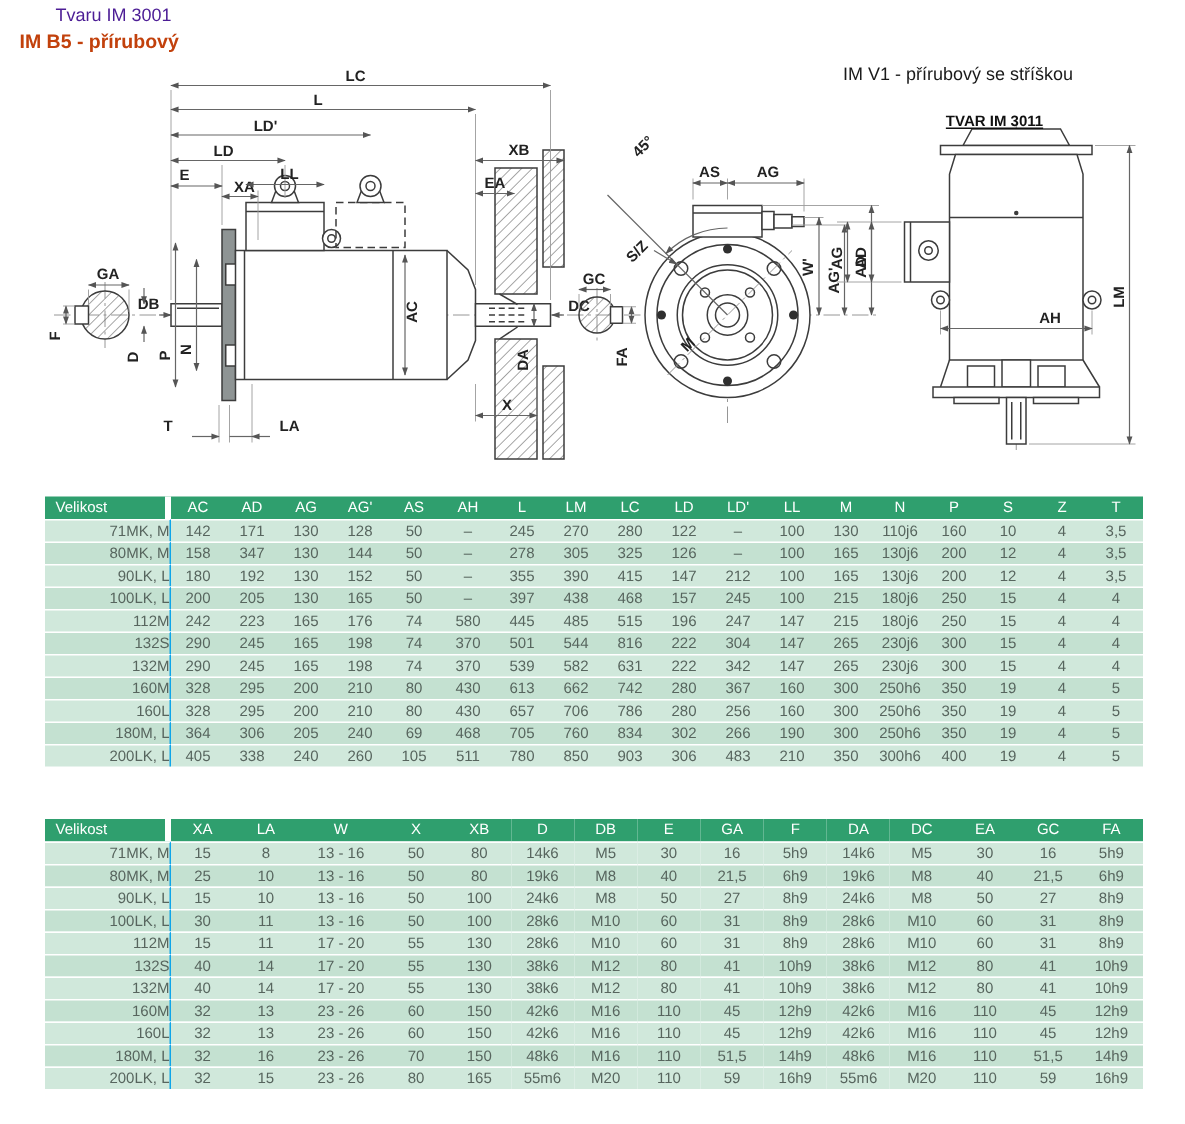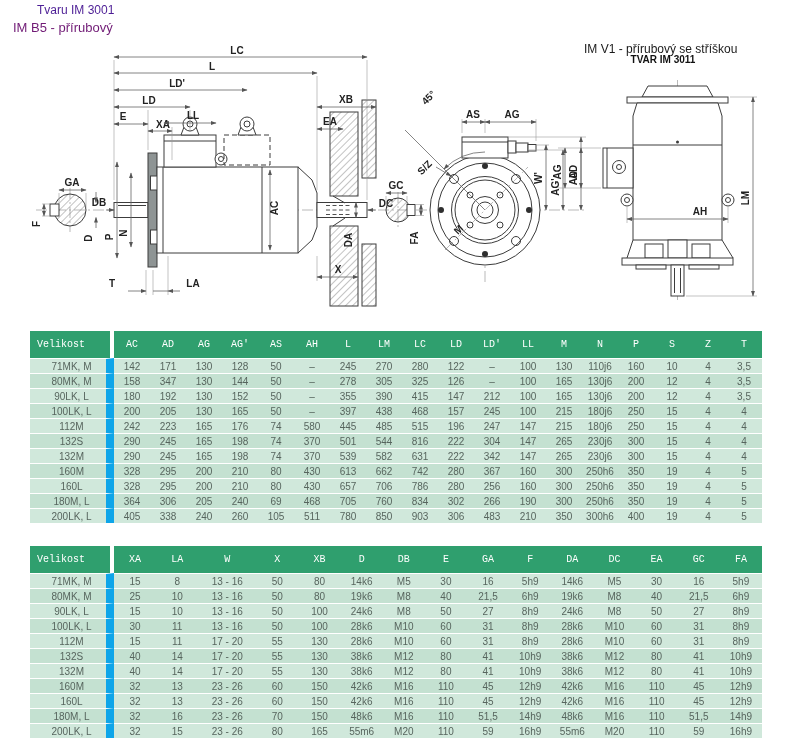--- a/index.html
+++ b/index.html
@@ -1,42 +1,42 @@
 <!DOCTYPE html>
 <html><head>
 <meta charset="utf-8">
 <style>
   html,body{margin:0;padding:0;background:#fff;}
   .page{position:relative;width:790px;height:749px;background:#fff;overflow:hidden;
         font-family:"Liberation Sans",sans-serif;}
   .form-note{position:absolute;left:37px;top:3px;font-size:12px;color:#4c1d95;}
-  .main-title{position:absolute;left:13px;top:20px;font-size:13px;font-weight:normal;color:#701a75;}
-  .v1-title{position:absolute;left:584px;top:42px;font-size:12px;color:#1a1a1a;}
-  .v1-sub{position:absolute;left:606px;top:54px;width:114px;text-align:center;
-          font-size:10px;font-weight:bold;color:#111;}
+  .main-title{position:absolute;left:13px;top:20px;font-size:13px;font-weight:bold;color:#c2410c;}
+  .v1-title{position:absolute;left:562px;top:42px;font-size:12px;color:#1a1a1a;}
+  .v1-sub{position:absolute;left:606px;top:76px;width:114px;text-align:center;
+          font-size:10px;font-weight:bold;color:#111;text-decoration:underline;}
   svg.drawing{position:absolute;left:0;top:0;}
   .ln{stroke:#3c3c3c;stroke-width:1;fill:none;}
   .fw{stroke:#3c3c3c;stroke-width:1;fill:#fff;}
   .gray{stroke:#3c3c3c;stroke-width:1;fill:#8e9494;}
   .thin{stroke:#9a9a9a;stroke-width:0.6;fill:none;}
   .dim{stroke:#666;stroke-width:0.8;fill:none;}
   .cl{stroke:#8a8a8a;stroke-width:0.6;stroke-dasharray:11 3 2 3;fill:none;}
   .dash{stroke:#3c3c3c;stroke-width:1;stroke-dasharray:5 3;fill:none;}
   .dash2{stroke:#3c3c3c;stroke-width:0.9;stroke-dasharray:4 2.5;fill:none;}
   .hatchf{fill:url(#hatch);stroke:#3c3c3c;stroke-width:1;}
   .lbl{font:bold 10px "Liberation Sans",sans-serif;fill:#222;text-anchor:middle;}
   .tblwrap{position:absolute;left:30px;width:732px;}
   .t1{top:331px;} .t2{top:546px;}
   table{border-collapse:separate;border-spacing:0;width:100%;table-layout:fixed;
         font-family:"Liberation Sans",sans-serif;font-size:10px;color:#57655e;}
-  th{background:#2f9f6e;color:#fff;font-weight:normal;height:27px;text-align:center;
-     padding:0;overflow:hidden;white-space:nowrap;font-family:Liberation Mono, monospace;}
+  th{background:#2f9f6e;color:#fff;font-weight:normal;height:15px;text-align:center;
+     padding:0;overflow:hidden;white-space:nowrap;}
   th:first-child{text-align:left;padding-left:7px;width:73px;border-right:4px solid #fff;}
   td{text-align:center;height:14px;padding:0;border-top:1px solid #fff;overflow:hidden;white-space:nowrap;}
-  td:first-child{text-align:center;padding-left:7px;border-right:8px solid #0ea5e9;}
+  td:first-child{text-align:right;padding-left:7px;border-right:1px solid #0ea5e9;}
   tbody tr:nth-child(odd) td{background:#d0e8db;}
   tbody tr:nth-child(even) td{background:#c4e1d1;}
   .t2 th:nth-child(4){width:58px;}
 </style>
 </head>
 <body>
 
 <div class="page">
 
   <svg class="drawing" width="790" height="330" viewBox="0 0 790 330">

